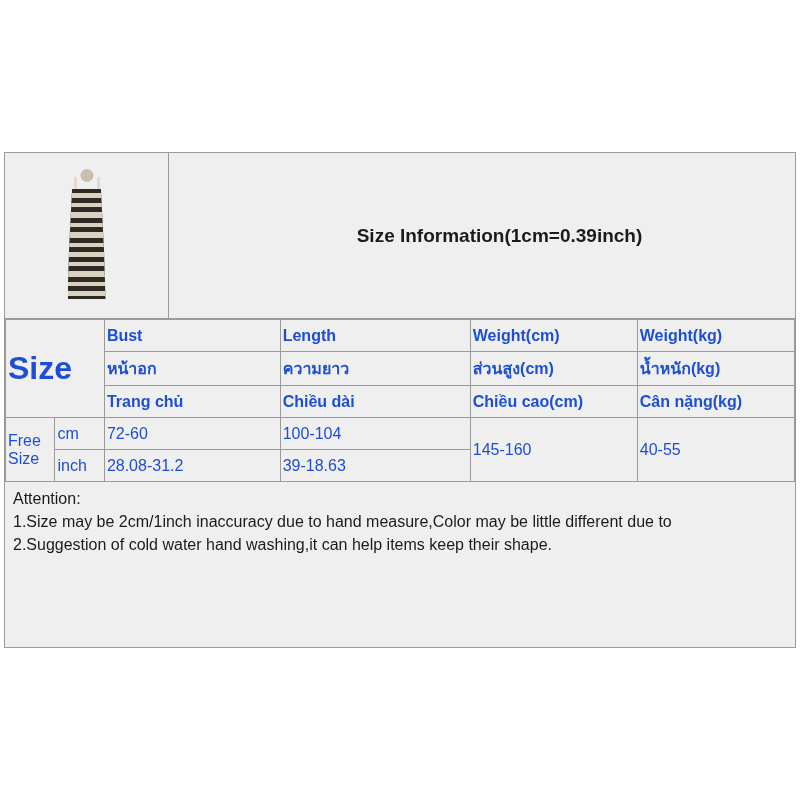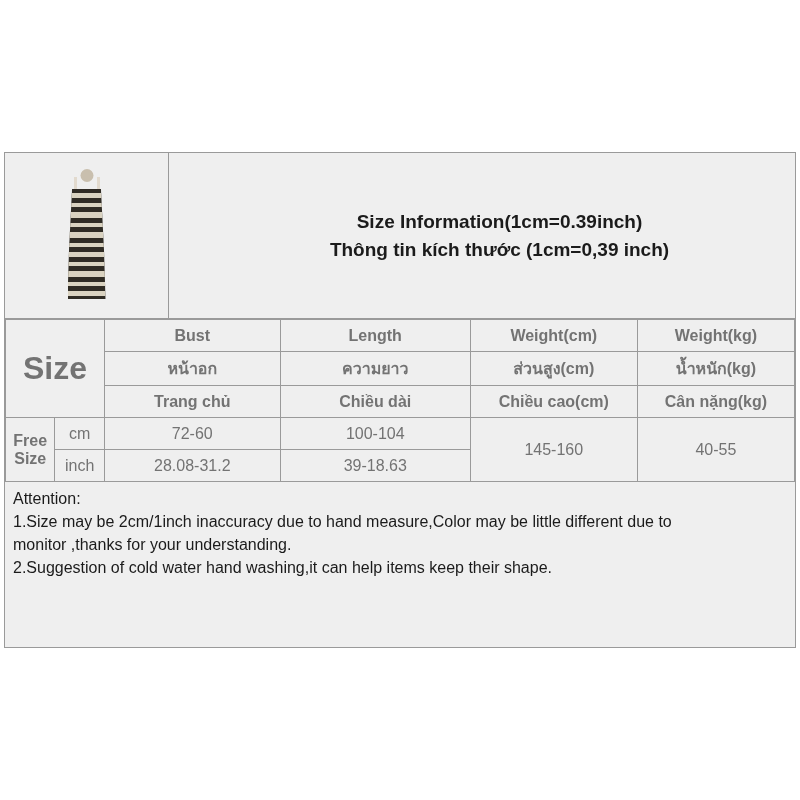--- a/index.html
+++ b/index.html
@@ -112,44 +112,43 @@
     background: #d9d2c0;
   }
   
   table.sizes {
     border-collapse: collapse;
     table-layout: fixed;
     width: 100%;
   }
   table.sizes td {
     border: 1px solid #9a9a9a;
-    text-align: center;
     vertical-align: middle;
     font-size: 16px;
-    color: #737373;
+    color: #1d4ed8;
     padding: 4px 2px;
     box-sizing: border-box;
     background: #efefef;
   }
   table.sizes td.hdr {
     font-weight: bold;
   }
   td.col-size { width: 90px; }
   td.col-unit { width: 72px; }
   td.col-bust { width: 160px; }
   td.col-length { width: 173px; }
   td.col-height { width: 152px; }
   td.col-weight { width: 143px; }
   .size-label {
     font-size: 32px;
     font-weight: bold;
   }
   .free-size {
     font-size: 16px;
-    font-weight: bold;
+    font-weight: normal;
   }
   tr.hrow td { height: 32px; }
   tr.drow td { height: 32px; }
   
   .attention {
     flex: 1 1 auto;
     padding: 6px 0 0 8px;
     box-sizing: border-box;
     background: #efefef;
   }
@@ -181,21 +180,20 @@
             <div class="stripe" style="top:63px;height:5px;"></div>
             <div class="stripe" style="top:73px;height:4px;"></div>
             <div class="stripe" style="top:82px;height:6px;"></div>
             <div class="stripe" style="top:93px;height:4px;"></div>
             <div class="stripe" style="top:102px;height:5px;"></div>
           </div>
         </div>
       </div>
       <div class="header-title">
         <div class="line">Size Information(1cm=0.39inch)</div>
-        <div class="line">Thông tin kích thước (1cm=0,39 inch)</div>
       </div>
     </div>
 
     <table class="sizes">
       <tbody>
         <tr class="hrow">
           <td class="col-size" rowspan="3" colspan="2">
             <span class="size-label">Size</span>
           </td>
           <td class="hdr col-bust">Bust</td>
@@ -227,18 +225,17 @@
           <td class="col-unit">inch</td>
           <td>28.08-31.2</td>
           <td>39-18.63</td>
         </tr>
       </tbody>
     </table>
 
     <div class="attention">
       <p>Attention:</p>
       <p>1.Size may be 2cm/1inch inaccuracy due to hand measure,Color may be little different due to</p>
-      <p>monitor ,thanks for your understanding.</p>
       <p>2.Suggestion of cold water hand washing,it can help items keep their shape.</p>
     </div>
 
   </div>
 </div>
 
 </body></html>

